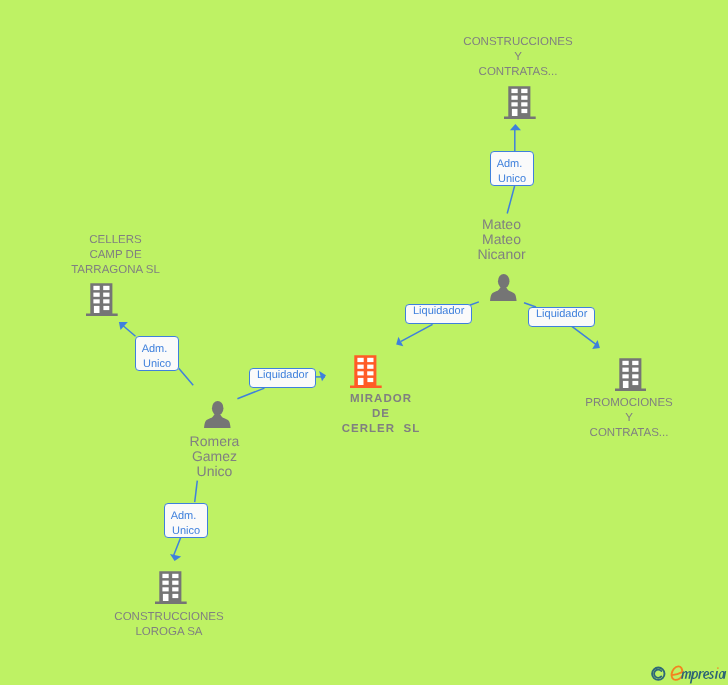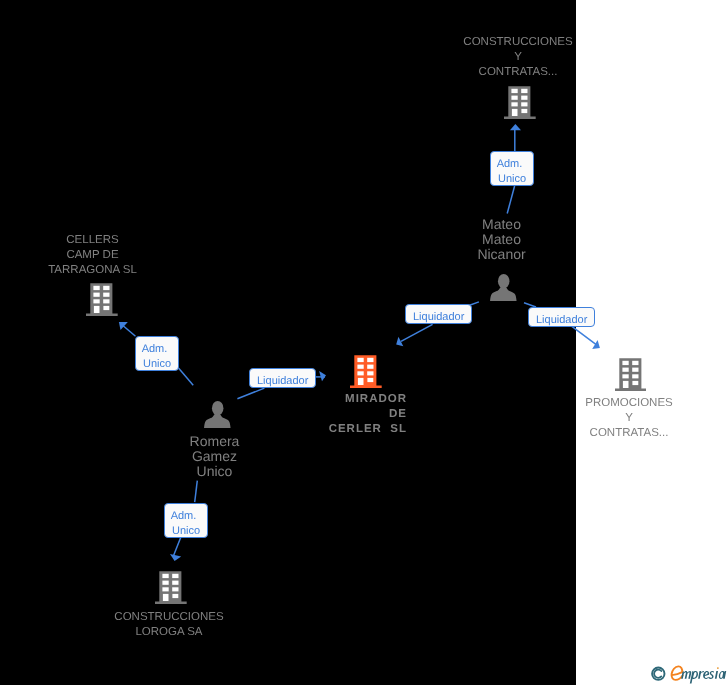--- a/index.html
+++ b/index.html
@@ -1,25 +1,25 @@
 <!DOCTYPE html>
 <html><head>
 <meta charset="utf-8">
 <style>
   html,body{margin:0;padding:0;background:#ffffff;}
   body{width:728px;height:685px;font-family:"Liberation Sans",sans-serif;overflow:hidden;position:relative;-webkit-font-smoothing:antialiased;text-rendering:geometricPrecision;}
-  #stage{position:absolute;left:0;top:0;width:576px;height:685px;background:#000000;}
+  #stage{position:absolute;left:0;top:0;width:728px;height:685px;background:#bef264;}
   .nlabel,.ebox{will-change:transform;transform:translateZ(0);}
   #edges{position:absolute;left:0;top:0;}
   .node{position:absolute;}
   .nicon{position:absolute;}
   .nlabel{position:absolute;text-align:center;color:#808080;font-size:11.5px;line-height:15.1px;white-space:pre;}
   .nlabel.main{font-weight:bold;letter-spacing:1px;}
   .nlabel.person{font-size:14px;line-height:15px;}
-  .ebox{position:absolute;border:1.5px solid #3f80dc;border-radius:4px;background:#fafafa;color:#3f80dc;font-size:11px;text-align:center;box-sizing:border-box;white-space:nowrap;display:flex;flex-direction:column;align-items:center;justify-content:flex-end;overflow:hidden;}
+  .ebox{position:absolute;border:1.5px solid #3f80dc;border-radius:4px;background:#fafafa;color:#3f80dc;font-size:11px;text-align:center;box-sizing:border-box;white-space:nowrap;display:flex;flex-direction:column;align-items:center;justify-content:flex-start;overflow:hidden;}
   .ebox span{display:block;}
   .ebox .l1{margin-right:5px;}
   .ebox.two{justify-content:flex-start;padding-top:6px;}
   .logo{position:absolute;}
 </style>
 </head>
 <body>
 
 <div id="stage">
 
@@ -81,21 +81,21 @@
 Nicanor</div>
   <svg class="nicon" style="left:490.4px;top:274px;" viewBox="0 0 26.6 27.3" width="26.6" height="27.3" fill="#757575">
         <g>
           <ellipse cx="13.7" cy="7.2" rx="5.75" ry="7.2"></ellipse>
           <path d="M13.7 12 C10.7 12 9.8 14.1 9.0 15.6 C8.0 17.3 3.5 18.1 1.9 19.7 C0.7 20.9 0.3 24.2 0.0 27.3 L26.6 27.3 C26.3 24.2 25.9 20.9 24.7 19.7 C23.1 18.1 18.6 17.3 17.6 15.6 C16.8 14.1 15.9 12 13.7 12 Z"></path>
         </g>
       </svg>
 </div>
 
 <div class="node">
-  <div class="nlabel" style="left:47px;top:233px;width:91px;">CELLERS
+  <div class="nlabel" style="left:70px;top:233px;width:91px;">CELLERS
 CAMP DE
 TARRAGONA SL</div>
   <svg class="nicon" style="left:86.3px;top:282.2px;" viewBox="0 0 31.7 34" width="31.7" height="34" fill="#757575">
         <g>
           <path d="M4.3 1.3 H26.4 V31.5 H31.7 V34 H0 V31.5 H4.3 Z"></path>
           <rect x="7.4" y="3.8" width="6.3" height="4.3" fill="#fff"></rect>
           <rect x="17.2" y="3.8" width="6.3" height="4.3" fill="#fff"></rect>
           <rect x="7.4" y="10.6" width="6.3" height="4.2" fill="#fff"></rect>
           <rect x="17.2" y="10.6" width="6.3" height="4.2" fill="#fff"></rect>
           <rect x="7.4" y="17.3" width="6.3" height="4.1" fill="#fff"></rect>
@@ -112,21 +112,21 @@
 Unico</div>
   <svg class="nicon" style="left:204.2px;top:401px;" viewBox="0 0 26.6 27.3" width="26.6" height="27.3" fill="#757575">
         <g>
           <ellipse cx="13.7" cy="7.2" rx="5.75" ry="7.2"></ellipse>
           <path d="M13.7 12 C10.7 12 9.8 14.1 9.0 15.6 C8.0 17.3 3.5 18.1 1.9 19.7 C0.7 20.9 0.3 24.2 0.0 27.3 L26.6 27.3 C26.3 24.2 25.9 20.9 24.7 19.7 C23.1 18.1 18.6 17.3 17.6 15.6 C16.8 14.1 15.9 12 13.7 12 Z"></path>
         </g>
       </svg>
 </div>
 
 <div class="node">
-  <div class="nlabel main" style="left:325px;top:392.4px;width:82px;text-align:right;">MIRADOR
+  <div class="nlabel main" style="left:340px;top:392.4px;width:82px;">MIRADOR
 DE
 CERLER  SL</div>
   <svg class="nicon" style="left:350.4px;top:354px;" viewBox="0 0 31.7 34" width="31.7" height="34" fill="#ff5c26">
         <g>
           <path d="M4.3 1.3 H26.4 V31.5 H31.7 V34 H0 V31.5 H4.3 Z"></path>
           <rect x="7.4" y="3.8" width="6.3" height="4.3" fill="#fff"></rect>
           <rect x="17.2" y="3.8" width="6.3" height="4.3" fill="#fff"></rect>
           <rect x="7.4" y="10.6" width="6.3" height="4.2" fill="#fff"></rect>
           <rect x="17.2" y="10.6" width="6.3" height="4.2" fill="#fff"></rect>
           <rect x="7.4" y="17.3" width="6.3" height="4.1" fill="#fff"></rect>

